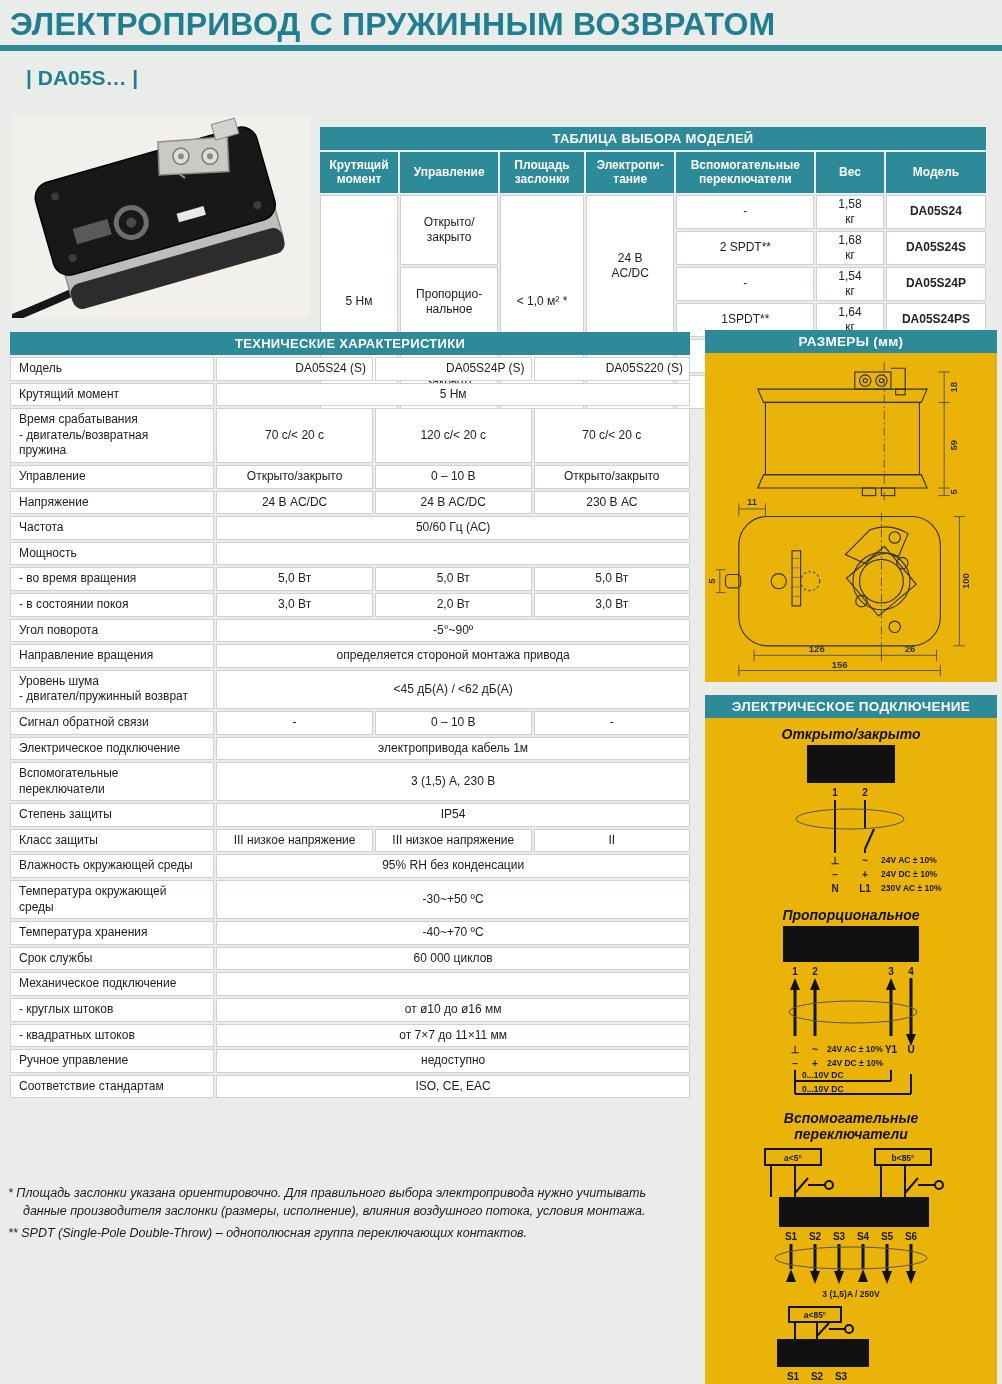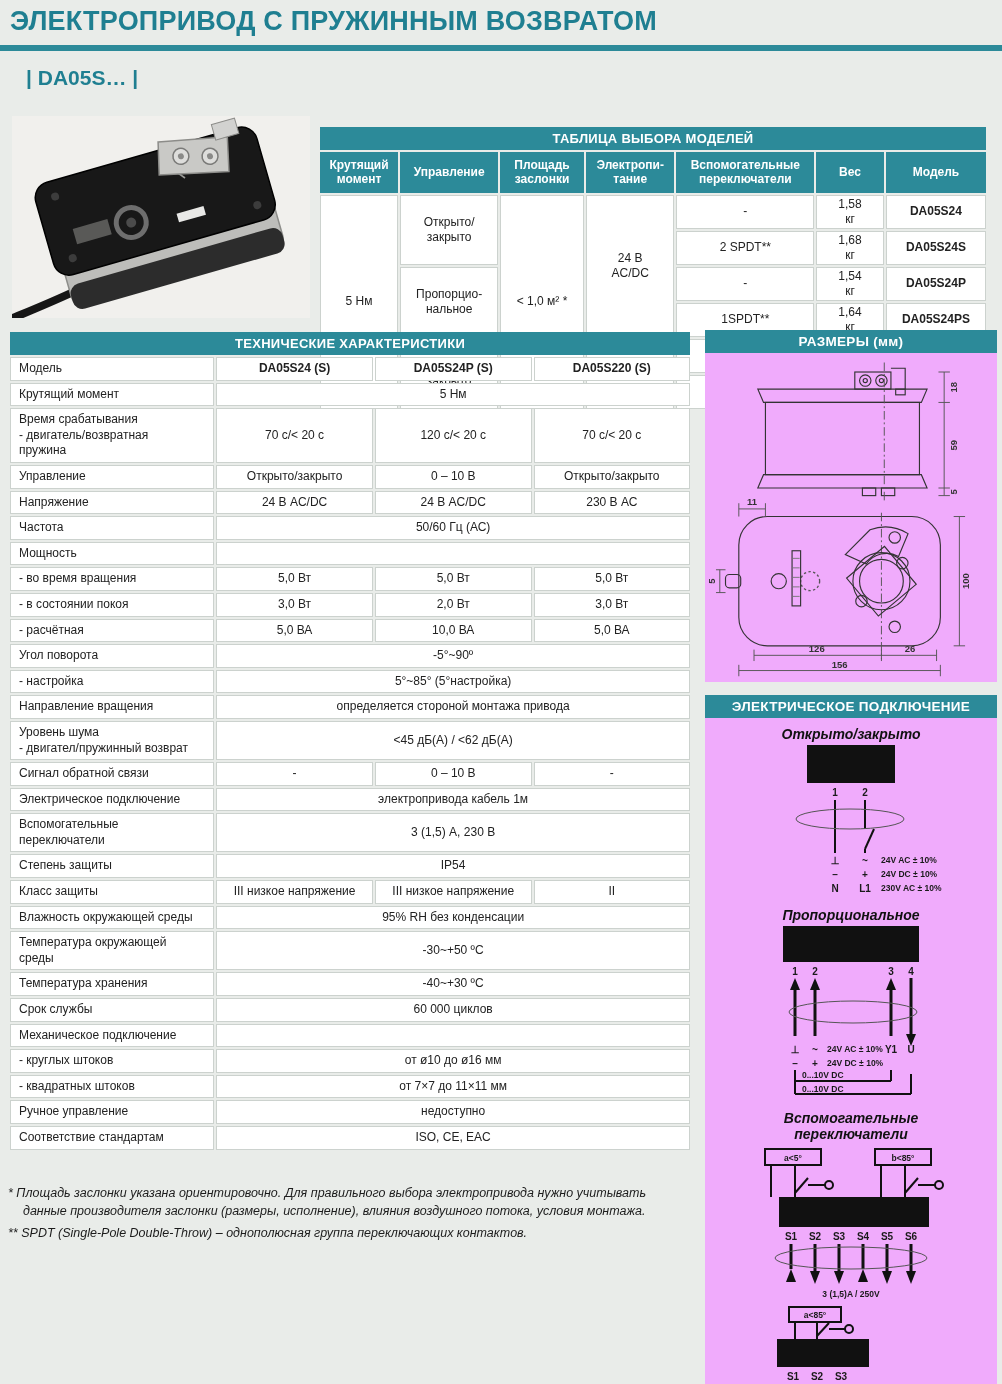--- a/index.html
+++ b/index.html
@@ -1,19 +1,19 @@
 <!DOCTYPE html>
 <html><head>
 <meta charset="utf-8">
 <style>
   html,body{margin:0;padding:0;background:#e9ece9;font-family:"Liberation Sans",sans-serif;color:#222;}
   .page{position:relative;width:1002px;height:1384px;background:#e9ece9;overflow:hidden;margin:0 auto;}
 
   
-  .title{position:absolute;left:10px;top:6px;font-size:27px;font-weight:700;color:#1f7f91;letter-spacing:.2px;white-space:nowrap;}
+  .title{position:absolute;left:10px;top:6px;font-size:32px;font-weight:700;color:#1f7f91;letter-spacing:.2px;white-space:nowrap;}
   .rule{position:absolute;left:0;top:45px;width:1002px;height:6px;background:#2c8a99;}
   .model-code{position:absolute;left:10px;top:66px;font-size:21px;font-weight:700;color:#1f7f91;margin-left:16px;}
 
   
   .photo{position:absolute;left:12px;top:116px;width:298px;height:202px;}
 
   
   table{border-collapse:separate;border-spacing:2px;background:transparent;}
   td,th{background:#fff;border:1px solid #ccd2ce;font-size:12px;vertical-align:middle;text-align:center;white-space:pre-line;}
   .bar{background:#2c8a99;color:#fff;border:none;font-weight:700;font-size:13px;padding:4px 2px;letter-spacing:.3px;}
@@ -21,28 +21,28 @@
 
   
   .model-table{position:absolute;left:318px;top:125px;width:670px;}
   .model-table td{padding:1px 15px;line-height:1.25;}
   .model-table td.mn{font-weight:700;}
 
   
   .tech-table{position:absolute;left:8px;top:330px;width:684px;}
   .tech-table td{padding:3px 6px;line-height:1.3;}
   .tech-table td.lbl{text-align:left;padding-left:8px;}
-  .tech-table td.b{font-weight:700;}
+  .tech-table td.b{font-weight:400;text-align:right;}
 
   
   .footnotes{position:absolute;left:8px;top:1184px;width:676px;font-size:12.5px;line-height:1.45;color:#1c1c1c;}
   .footnotes p{margin:0 0 4px 0;padding-left:15px;text-indent:-15px;font-style:italic;}
 
   
-  .panel{position:absolute;left:705px;width:292px;background:#f0abfc;}
+  .panel{position:absolute;left:705px;width:292px;background:#eab308;}
   .panel .bar-t{background:#2c8a99;color:#fff;font-weight:700;font-size:13.5px;text-align:center;padding:4px 0;letter-spacing:.3px;}
   .dims{top:330px;height:352px;}
   .elec{top:695px;height:689px;}
   .dgtitle{font-size:14px;font-weight:700;font-style:italic;text-align:center;color:#111;margin:8px 0 2px 0;white-space:pre-line;line-height:1.2;}
 
   svg text{font-family:"Liberation Sans",sans-serif;fill:#1a1a1a;}
   .tn{font-size:10px;font-weight:700;}
   .sy{font-size:10px;font-weight:700;}
   .vl{font-size:8.5px;font-weight:700;}
   .dim{font-size:10px;font-weight:700;fill:#333;}
@@ -222,32 +222,22 @@
           <td class="val">5,0 Вт</td>
           <td class="val">5,0 Вт</td>
         </tr>
         <tr>
           <td class="lbl">- в состоянии покоя</td>
           <td class="val">3,0 Вт</td>
           <td class="val">2,0 Вт</td>
           <td class="val">3,0 Вт</td>
         </tr>
         <tr>
-          <td class="lbl">- расчётная</td>
-          <td class="val">5,0 ВА</td>
-          <td class="val">10,0 ВА</td>
-          <td class="val">5,0 ВА</td>
-        </tr>
-        <tr>
           <td class="lbl">Угол поворота</td>
           <td class="val" colspan="3">-5°~90º</td>
-        </tr>
-        <tr>
-          <td class="lbl">- настройка</td>
-          <td class="val" colspan="3">5°~85° (5°настройка)</td>
         </tr>
         <tr>
           <td class="lbl">Направление вращения</td>
           <td class="val" colspan="3">определяется стороной монтажа привода</td>
         </tr>
         <tr>
           <td class="lbl">Уровень шума
 - двигател/пружинный возврат</td>
           <td class="val" colspan="3">&lt;45 дБ(А) / &lt;62 дБ(А)</td>
         </tr>
@@ -280,21 +270,21 @@
           <td class="lbl">Влажность окружающей среды</td>
           <td class="val" colspan="3">95% RH без конденсации</td>
         </tr>
         <tr>
           <td class="lbl">Температура окружающей
 среды</td>
           <td class="val" colspan="3">-30~+50 ºC</td>
         </tr>
         <tr>
           <td class="lbl">Температура хранения</td>
-          <td class="val" colspan="3">-40~+30 ºC</td>
+          <td class="val" colspan="3">-40~+70 ºC</td>
         </tr>
         <tr>
           <td class="lbl">Срок службы</td>
           <td class="val" colspan="3">60 000 циклов</td>
         </tr>
         <tr>
           <td class="lbl">Механическое подключение</td>
           <td class="val" colspan="3"></td>
         </tr>
         <tr>

